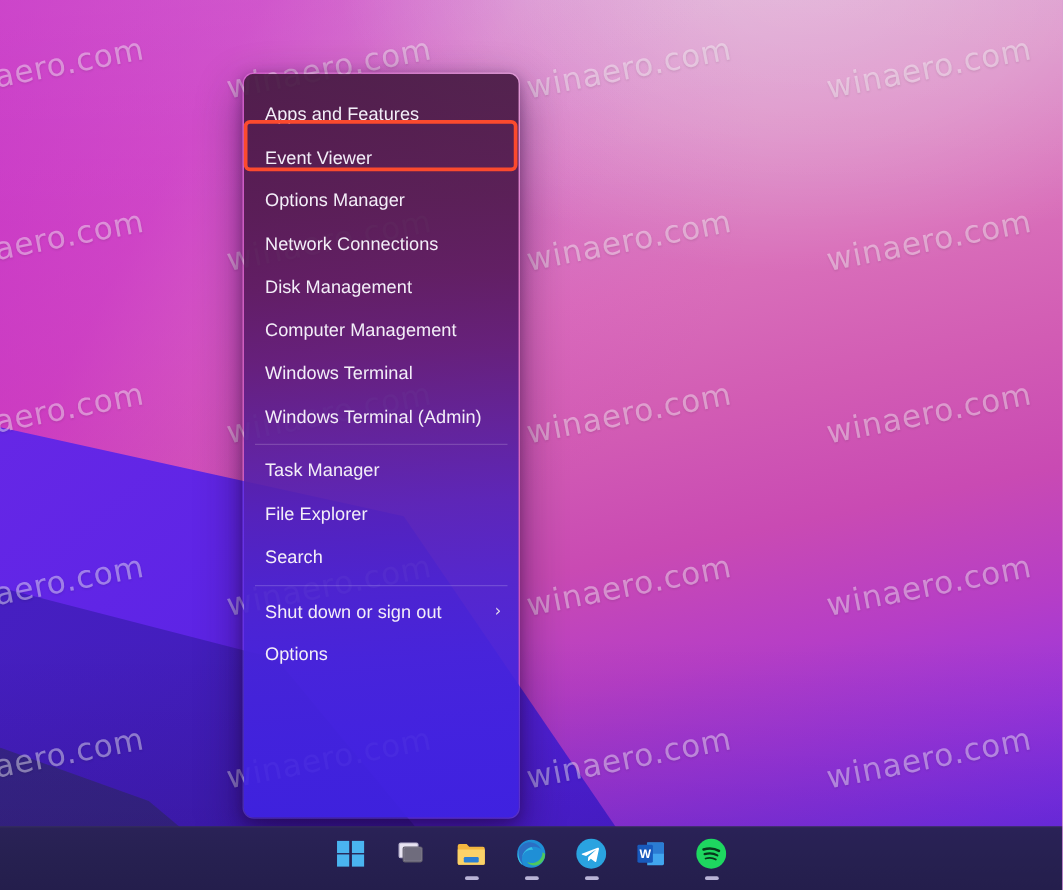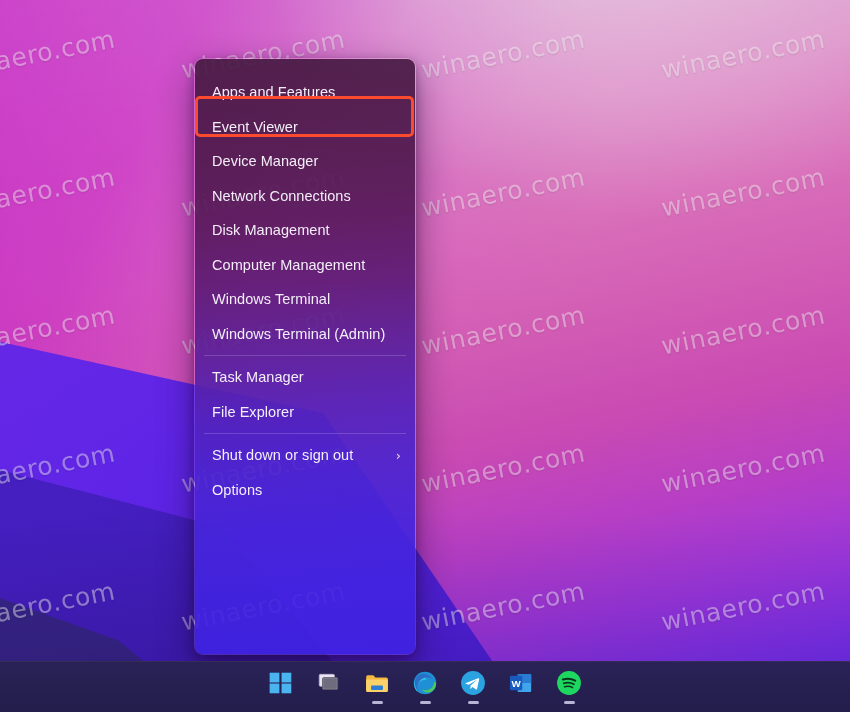--- a/index.html
+++ b/index.html
@@ -275,21 +275,21 @@
   <div id="winx-menu">
     <div class="menu-fill"></div>
     <div class="menu-inner" id="menu-inner">
         <div class="mi">
           <span class="mi-label">Apps and Features</span>
         </div>
         <div class="mi">
           <span class="mi-label">Event Viewer</span>
         </div>
         <div class="mi">
-          <span class="mi-label">Device Manager</span>
+          <span class="mi-label">Options Manager</span>
         </div>
         <div class="mi">
           <span class="mi-label">Network Connections</span>
         </div>
         <div class="mi">
           <span class="mi-label">Disk Management</span>
         </div>
         <div class="mi">
           <span class="mi-label">Computer Management</span>
         </div>
@@ -298,20 +298,23 @@
         </div>
         <div class="mi">
           <span class="mi-label">Windows Terminal (Admin)</span>
         </div>
         <div class="mi-sep"></div>
         <div class="mi">
           <span class="mi-label">Task Manager</span>
         </div>
         <div class="mi">
           <span class="mi-label">File Explorer</span>
+        </div>
+        <div class="mi">
+          <span class="mi-label">Search</span>
         </div>
         <div class="mi-sep"></div>
         <div class="mi">
           <span class="mi-label">Shut down or sign out</span>
           <span class="mi-chevron">›</span>
         </div>
         <div class="mi">
           <span class="mi-label">Options</span>
         </div>
       </div>

